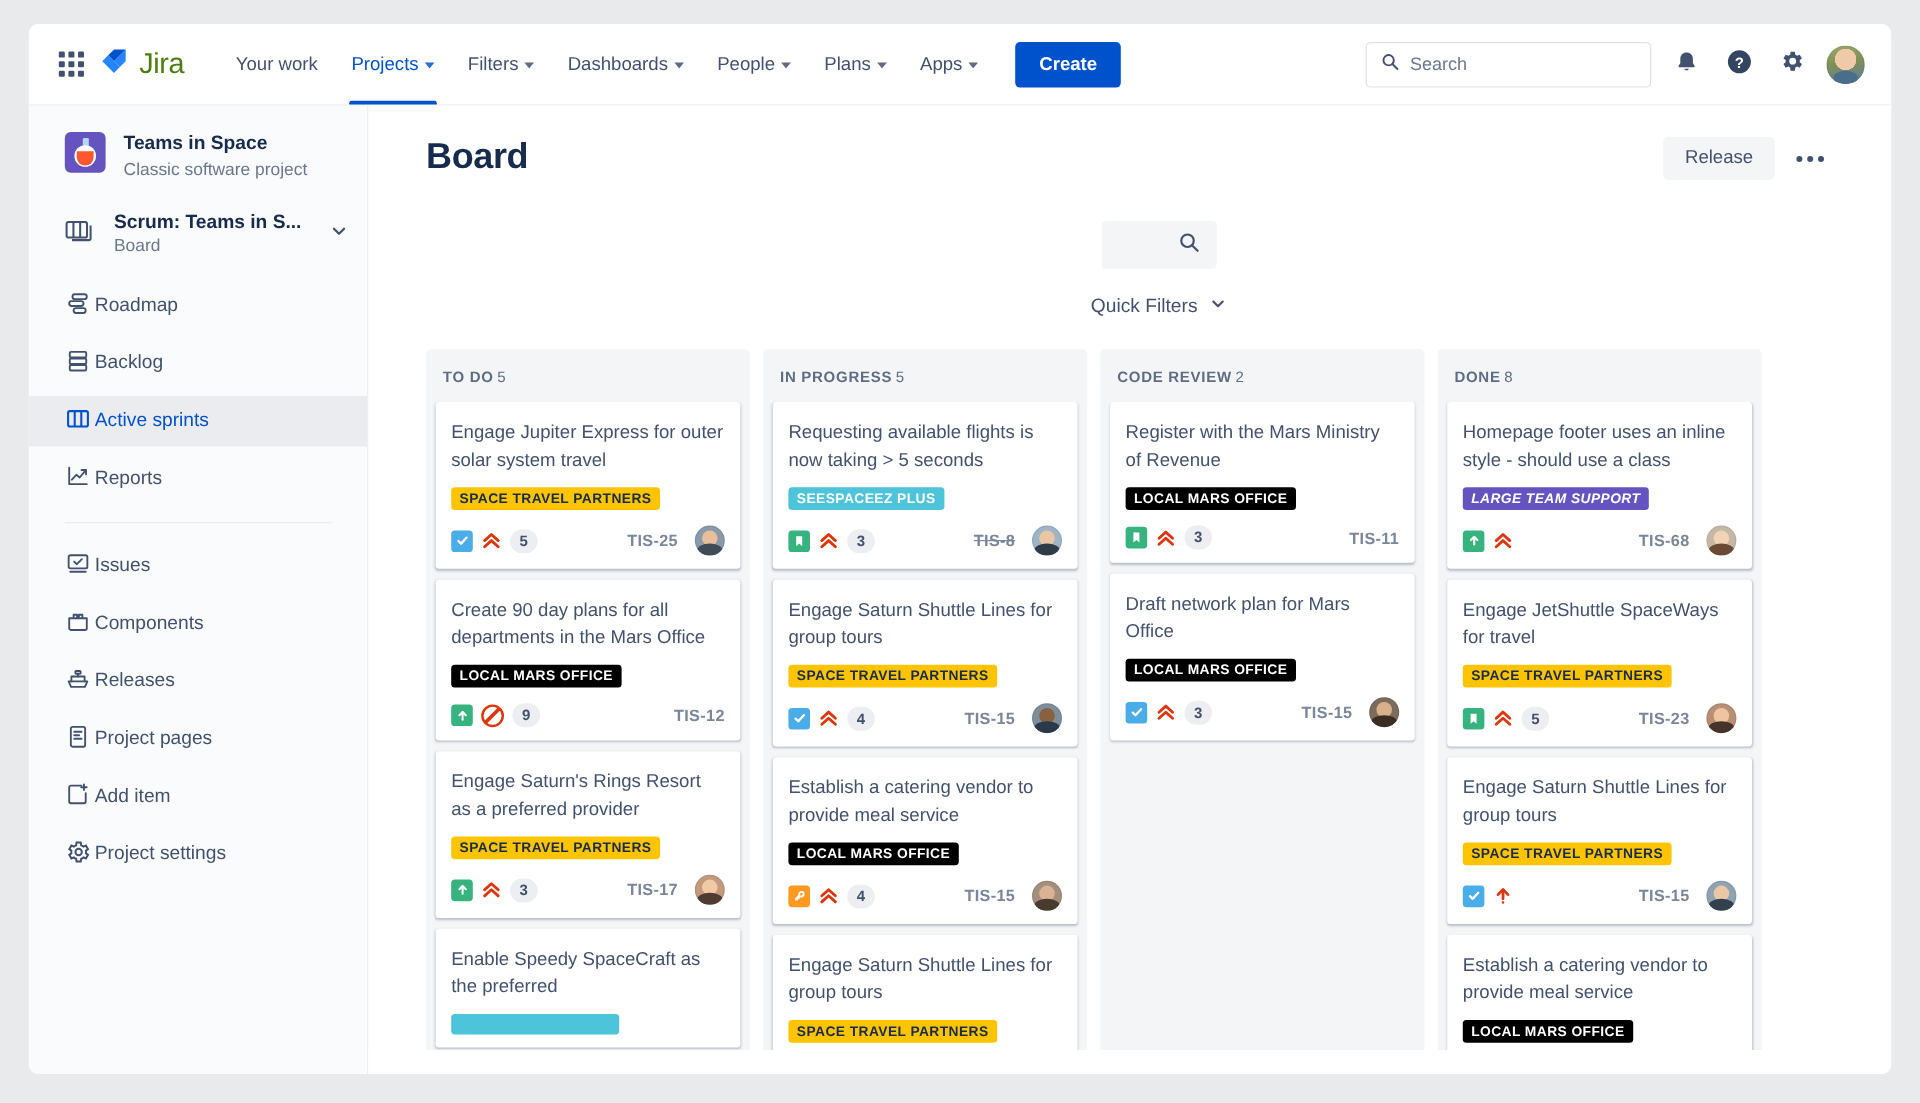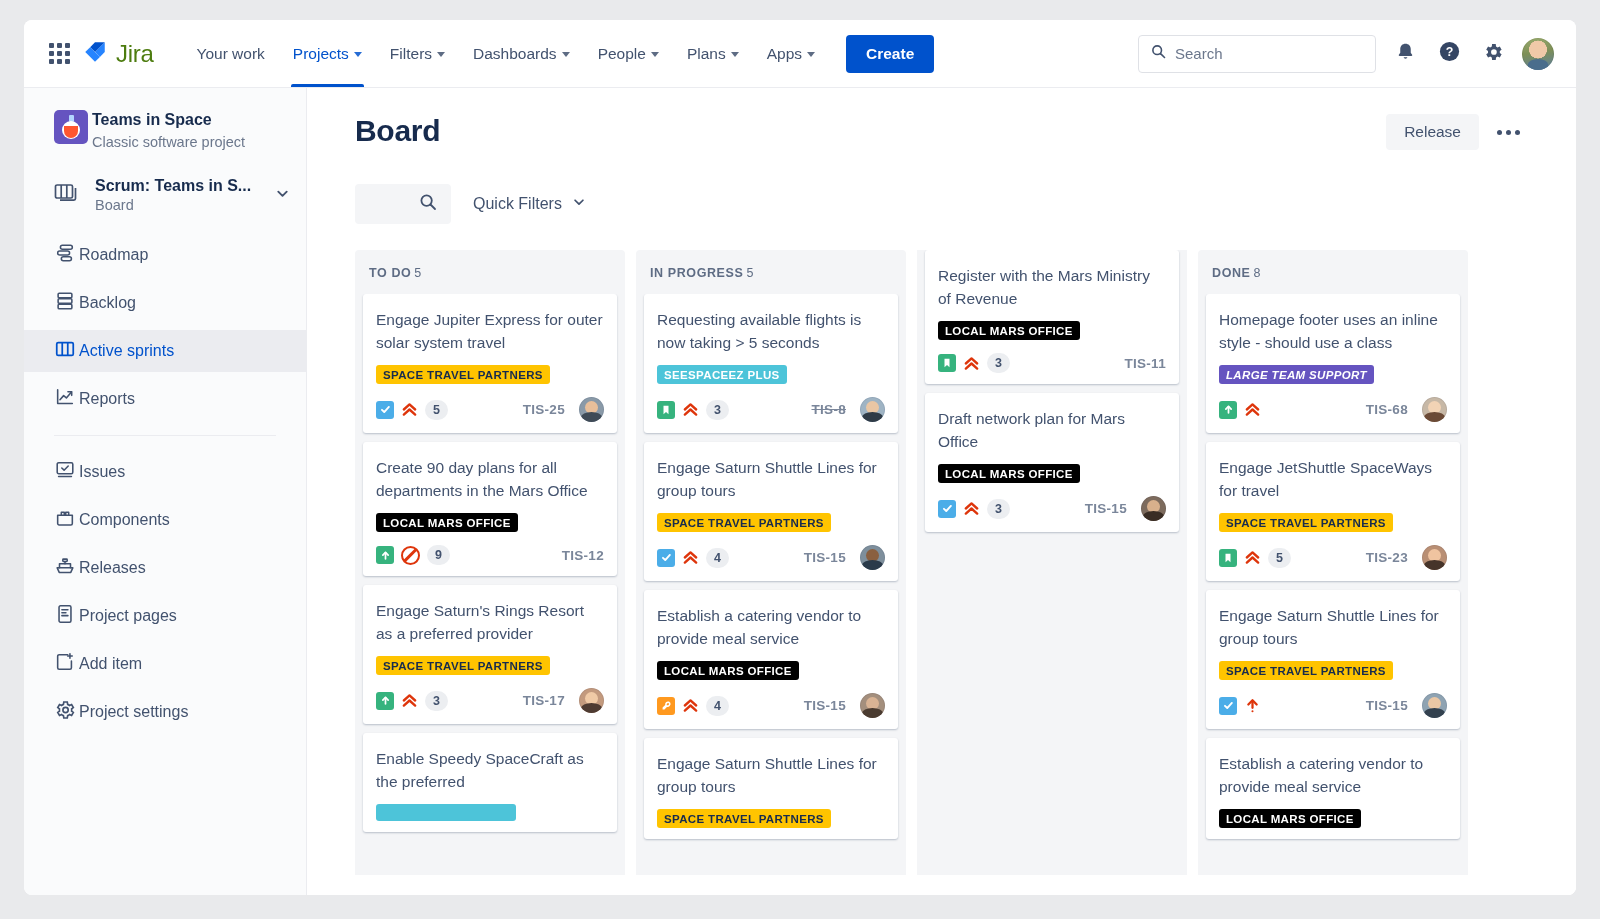--- a/index.html
+++ b/index.html
@@ -90,21 +90,21 @@
   .body-row { display: flex; height: calc(875px - 68px); }
 
   
   .sidebar {
     width: 283px; flex: 0 0 283px;
     background: #fafbfc;
     border-right: 1px solid #ebecf0;
     padding: 22px 0 0 0;
     overflow: hidden;
   }
-  .project-head { display: flex; align-items: flex-start; gap: 4px; padding: 0 16px 0 30px; margin-bottom: 26px; cursor: pointer; }
+  .project-head { display: flex; align-items: flex-start; gap: 15px; padding: 0 16px 0 30px; margin-bottom: 26px; cursor: pointer; }
   .project-avatar {
     width: 34px; height: 34px; border-radius: 5px; flex: 0 0 34px;
     background: #6554c0; position: relative; overflow: hidden;
   }
   .project-avatar .flask-neck { position: absolute; left: 14.5px; top: 5px; width: 5px; height: 7px; background: #b3d4ff; border-radius: 1px; }
   .project-avatar .flask-body { position: absolute; left: 8px; top: 11px; width: 18px; height: 18px; background: #fff; border-radius: 50%; }
   .project-avatar .flask-liq { position: absolute; left: 10px; top: 16px; width: 14px; height: 12px; background: #ff5630; border-radius: 0 0 8px 8px; }
   .project-title { font-size: 16px; font-weight: 700; color: #172b4d; line-height: 20px; }
   .project-sub { font-size: 14.5px; color: #6b778c; margin-top: 3px; line-height: 18px; }
 
@@ -136,21 +136,21 @@
   .page-title { font-size: 30px; font-weight: 600; color: #172b4d; letter-spacing: -0.3px; }
   .main-head-right { margin-left: auto; display: flex; align-items: center; gap: 12px; }
   .release-btn {
     background: #f4f5f7; color: #42526e; border: none;
     font-size: 15.5px; padding: 9px 18px; border-radius: 4px;
     cursor: pointer; font-family: inherit;
   }
   .more-btn { display: flex; gap: 4px; padding: 8px 6px; cursor: pointer; }
   .more-btn i { width: 5px; height: 5px; border-radius: 50%; background: #42526e; display: block; }
 
-  .toolbar { display: flex; align-items: center; gap: 22px; margin-top: 34px; }
+  .toolbar { display: flex; align-items: center; gap: 22px; margin-top: 34px; flex-direction: column; }
   .board-search {
     width: 96px; height: 40px; background: #f4f5f7;
     border-radius: 4px; display: flex; align-items: center;
     justify-content: flex-end; padding-right: 14px; cursor: text;
   }
   .quick-filters { display: flex; align-items: center; gap: 10px; font-size: 16px; color: #42526e; cursor: pointer; }
 
   
   .board-cols {
     display: flex; gap: 11px;
@@ -694,20 +694,23 @@
               <div class="card-title">Engage Saturn Shuttle Lines for group tours</div>
               <div class="labels">
                 <span class="lbl lbl-yellow">Space Travel Partners</span>
               </div>
             </div>
 
           </div>
         </div>
 
         <div class="col">
+          <div class="col-head">
+            <span>CODE REVIEW</span><span class="count">2</span>
+          </div>
           <div class="col-body">
 
             <div class="card">
               <div class="card-title">Register with the Mars Ministry of Revenue</div>
               <div class="labels">
                 <span class="lbl lbl-orange">Local Mars Office</span>
               </div>
               <div class="card-foot">
                 <span class="type-ico type-task">
                   <svg width="10" height="12" viewBox="0 0 12 14" fill="#fff">

